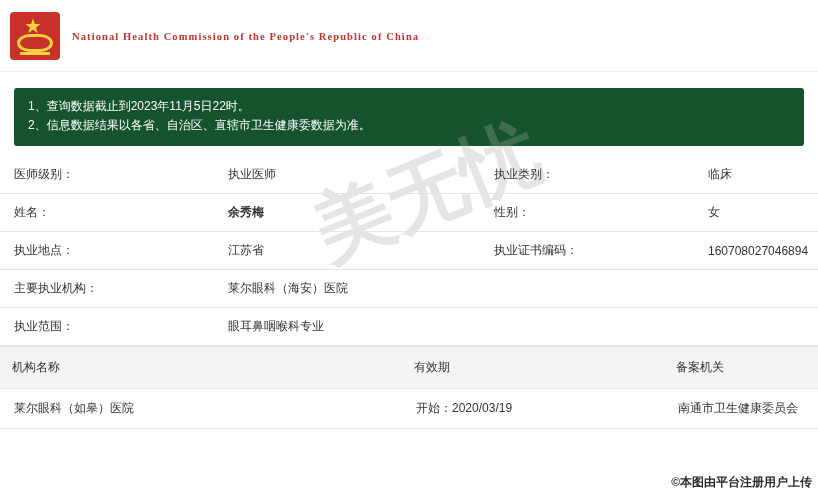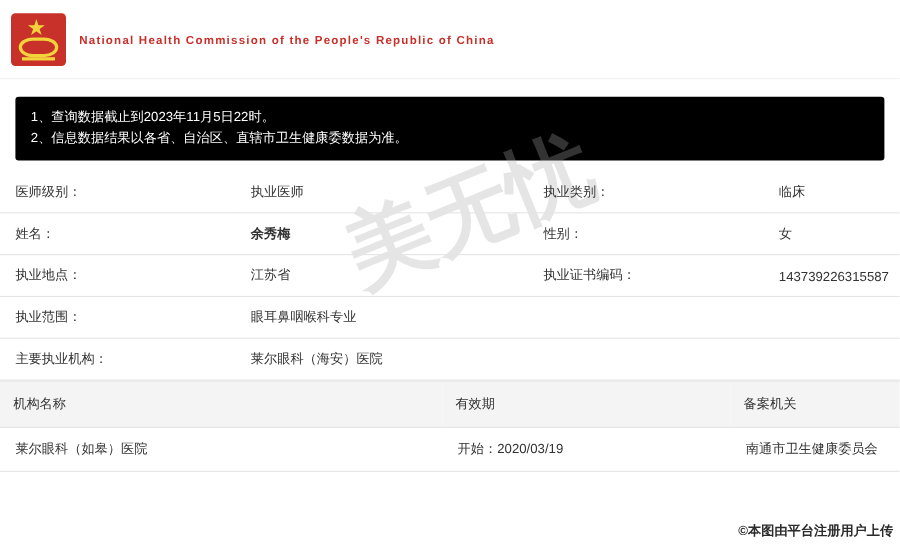--- a/index.html
+++ b/index.html
@@ -79,30 +79,30 @@
     line-height: 34px;
     font-family: "DejaVu Sans", "Liberation Sans", sans-serif;
   }
   .title-en {
     color: #c8302a;
     font-size: 10.5px;
     font-weight: bold;
     letter-spacing: 1.1px;
     line-height: 16px;
     margin-top: 2px;
-    font-family: Liberation Sans, sans-serif;
+    font-family: Liberation Serif, serif;
     text-align: center;
   }
 
   
   .notice-wrap {
     padding: 16px 14px 10px 14px;
   }
   .notice {
-    background: #000000;
+    background: #14532d;
     color: #ffffff;
     border-radius: 3px;
     padding: 9px 14px 11px 14px;
     line-height: 19px;
     font-size: 12px;
   }
   .notice div {
     white-space: nowrap;
   }
 
@@ -229,29 +229,29 @@
   <tr>
     <td class="lbl">姓名：</td>
     <td class="val bold">余秀梅</td>
     <td class="lbl2">性别：</td>
     <td class="val2">女</td>
   </tr>
   <tr>
     <td class="lbl">执业地点：</td>
     <td class="val">江苏省</td>
     <td class="lbl2">执业证书编码：</td>
-    <td class="val2">143739226315587</td>
+    <td class="val2">160708027046894</td>
+  </tr>
+  <tr>
+    <td class="lbl">主要执业机构：</td>
+    <td class="val" colspan="3">莱尔眼科（海安）医院</td>
   </tr>
   <tr>
     <td class="lbl">执业范围：</td>
     <td class="val" colspan="3">眼耳鼻咽喉科专业</td>
-  </tr>
-  <tr>
-    <td class="lbl">主要执业机构：</td>
-    <td class="val" colspan="3">莱尔眼科（海安）医院</td>
   </tr>
 </tbody>
   </table>
 
 <table class="rec-table">
   <tbody>
       <tr>
     <th class="col-org">机构名称</th>
     <th class="col-valid">有效期</th>
     <th>备案机关</th>

